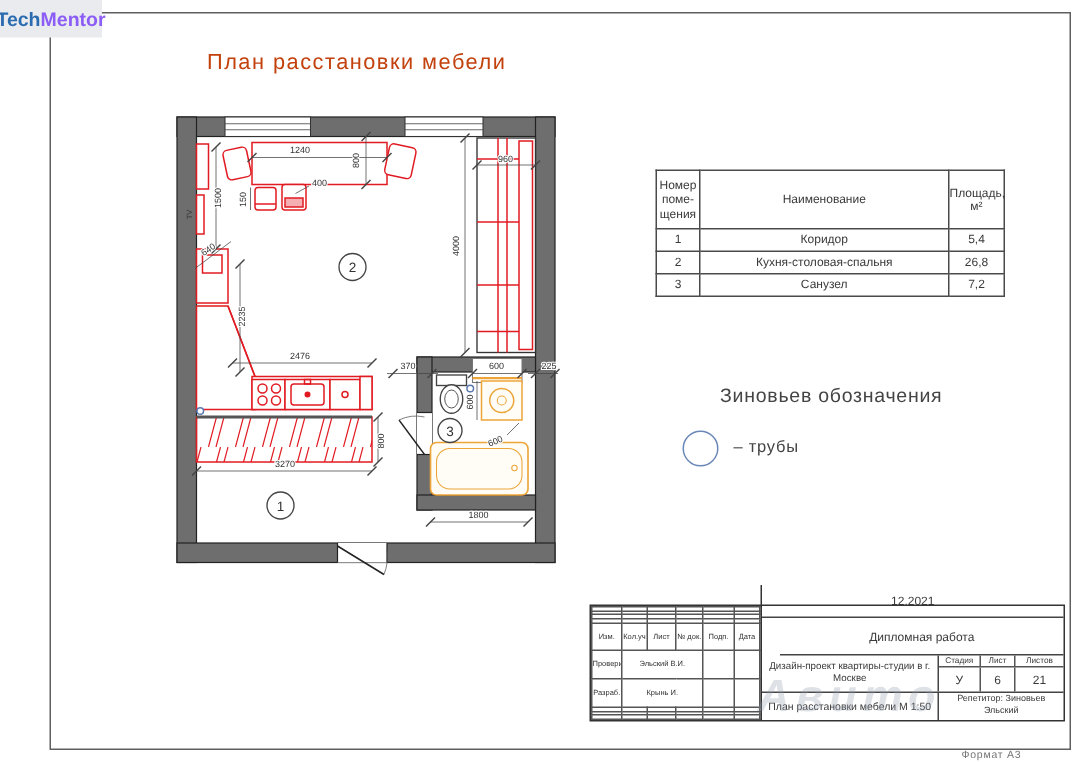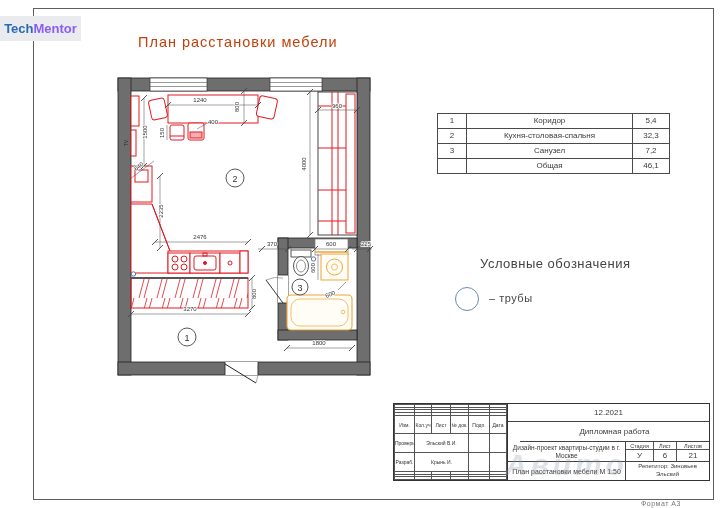--- a/index.html
+++ b/index.html
@@ -1,34 +1,34 @@
 <!DOCTYPE html>
 <html><head>
 <meta charset="utf-8">
 <style>
   html,body{margin:0;padding:0;background:#fff;}
   body{font-family:"Liberation Sans", sans-serif; color:#3a3a3a;}
   #page{position:relative;width:720px;height:508px;background:#fff;overflow:hidden;}
   .frame{position:absolute;left:33px;top:8px;width:679px;height:490px;border:1.5px solid #5f5f5f;}
-  .logo{position:absolute;left:0;top:16px;width:81px;height:25px;background:#e9ebee;
+  .logo{position:absolute;left:0;top:0;width:68px;height:25px;background:#e9ebee;
         display:flex;align-items:center;justify-content:center;font-weight:bold;font-size:13px;letter-spacing:0;}
   .logo .t{color:#2b6cb0;} .logo .m{color:#8b5cf6;}
   .plan-title{position:absolute;left:138px;top:34px;font-size:14.5px;color:#c2410c;letter-spacing:1px;}
   .expl-title{position:absolute;left:453px;top:78px;font-size:15.5px;color:#3c3c3c;letter-spacing:1px;}
   .legend-title{position:absolute;left:480px;top:256px;font-size:13px;color:#444;letter-spacing:.5px;}
   .legend-circle{position:absolute;left:455px;top:287px;width:22px;height:22px;border:1.6px solid #6b87b8;border-radius:50%;}
   .legend-label{position:absolute;left:489px;top:292px;font-size:11px;color:#444;letter-spacing:.5px;}
   
   table.expl{position:absolute;left:437px;top:113px;border-collapse:collapse;table-layout:fixed;width:232px;}
   table.expl td,table.expl th{border:1px solid #4a4a4a;font-weight:normal;text-align:center;vertical-align:middle;
         font-size:8px;color:#3a3a3a;padding:0;line-height:1.15;}
   table.expl .hrow{height:39px;font-size:7px;}
   table.expl .drow{height:15px;}
   
-  .tb{position:absolute;left:393px;top:403px;width:317px;height:78px;border:1.5px solid #333;box-sizing:border-box;display:flex;}
+  .tb{position:absolute;left:393px;top:403px;width:317px;height:78px;border:1.5px solid #333;box-sizing:border-box;display:flex;align-items:flex-end;}
   .tb *{box-sizing:border-box;}
   table.tbl{border-collapse:collapse;table-layout:fixed;width:112px;height:100%;}
   table.tbl td{border:.5px solid #555;font-size:5px;color:#333;text-align:center;padding:0;overflow:hidden;white-space:nowrap;}
   .tb-right{flex:1;display:flex;flex-direction:column;border-left:1px solid #333;}
   .tb-r1{height:22px;border-bottom:1px solid #444;display:flex;align-items:center;justify-content:center;font-size:8px;}
   .tb-r2{height:25px;border-bottom:1px solid #444;display:flex;align-items:center;justify-content:center;font-size:8px;margin-left:12px;}
   .tb-r3{height:25px;border-bottom:1px solid #444;display:flex;}
   .tb-r4{flex:1;display:flex;}
   .tb-proj{width:118px;border-right:1px solid #444;display:flex;align-items:center;justify-content:center;
            text-align:center;font-size:6.5px;line-height:1.25;padding:1px 4px;}
@@ -270,44 +270,44 @@
   </svg>
 
 
   <table class="expl">
     <colgroup>
         <col style="width:29px">
         <col style="width:166px">
         <col style="width:37px">
       </colgroup>
     <tbody>
+        <tr class="hrow">
+      <th>Номер поме-щения</th>
+      <th>Наименование</th>
+      <th>Площадь, м²</th>
+    </tr>
     <tr class="drow">
       <td>1</td>
       <td>Коридор</td>
       <td>5,4</td>
     </tr>
     <tr class="drow">
       <td>2</td>
       <td>Кухня-столовая-спальня</td>
-      <td>32,3</td>
+      <td>26,8</td>
     </tr>
     <tr class="drow">
       <td>3</td>
       <td>Санузел</td>
       <td>7,2</td>
     </tr>
-    <tr class="drow">
-      <td></td>
-      <td>Общая</td>
-      <td>46,1</td>
-    </tr>
   </tbody>
     </table>
 
-  <div class="legend-title">Условные обозначения</div>
+  <div class="legend-title">Зиновьев обозначения</div>
   <div class="legend-circle"></div>
   <div class="legend-label">– трубы</div>
 
   <div class="tb">
     <table class="tbl">
       <colgroup>
           <col style="width:20px">
           <col style="width:17px">
           <col style="width:19px">
           <col style="width:18px">

